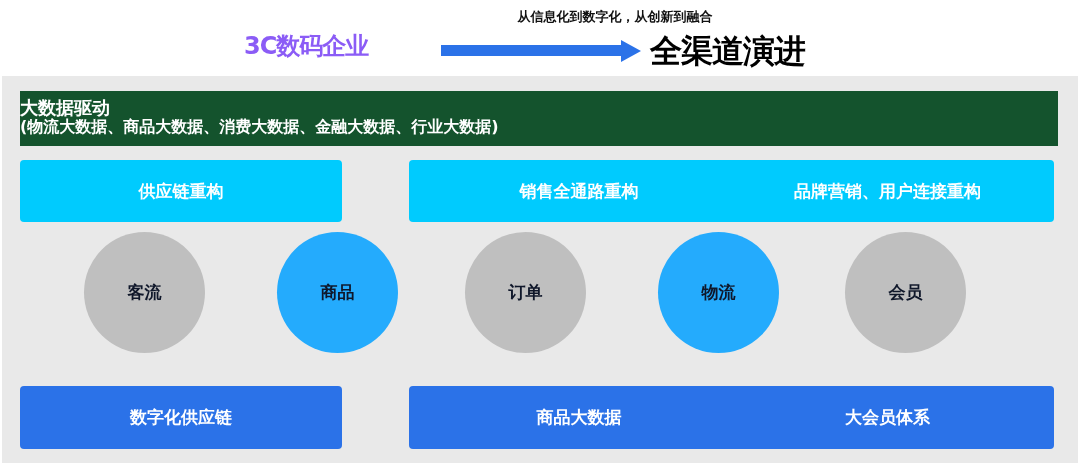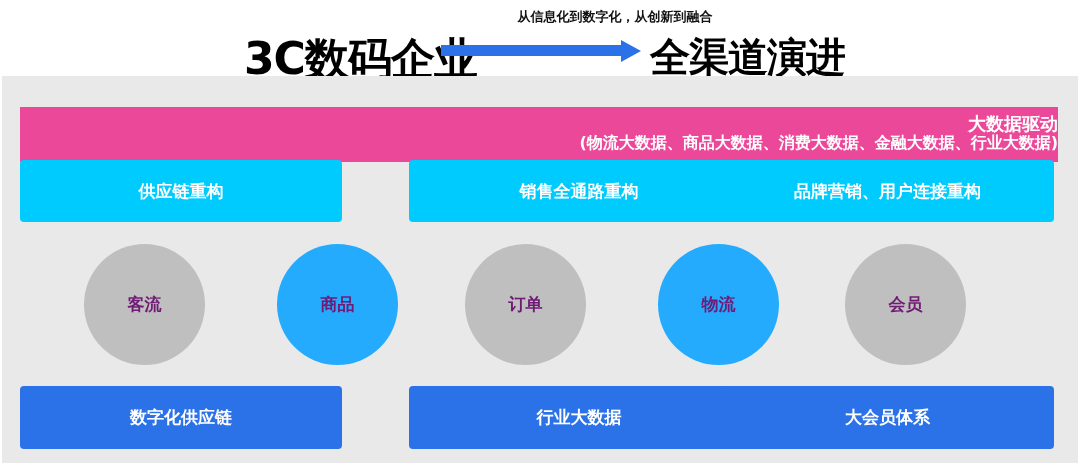--- a/index.html
+++ b/index.html
@@ -1,32 +1,32 @@
 <!DOCTYPE html>
 <html><head>
 <meta charset="utf-8">
 <style>
   * { box-sizing: border-box; margin: 0; padding: 0; }
   body { width: 1080px; height: 463px; background: #ffffff; position: relative; overflow: hidden;
          font-family: "DejaVu Sans", "Liberation Sans", sans-serif; }
   .subtitle { position: absolute; left: 16px; width: 1080px; top: 8px; text-align: center; font-size: 13px; font-weight: bold; color: #111; padding-left: 30px; margin-left: 44px; }
-  .title-left { position: absolute; left: 244px; top: 30px; font-size: 44px; font-weight: bold; color: #000000; letter-spacing: -1px; }
-  .title-right { position: absolute; left: 650px; top: 30px; font-size: 40px; font-weight: bold; color: #000; letter-spacing: -1px; }
+  .title-left { position: absolute; left: 244px; top: 30px; font-size: 24px; font-weight: bold; color: #8b5cf6; letter-spacing: -1px; }
+  .title-right { position: absolute; left: 650px; top: 30px; font-size: 32px; font-weight: bold; color: #000; letter-spacing: -1px; }
   .arrow { position: absolute; left: 441px; top: 40px; width: 200px; height: 22px; }
   .panel { position: absolute; left: 2px; top: 76px; width: 1076px; height: 387px; background: #e9e9e9; }
-  .bigdata { position: absolute; left: 20px; top: 107px; width: 1038px; height: 55px; background: #ec4899; color: #fff; text-align: right; }
+  .bigdata { position: absolute; left: 20px; top: 91px; width: 1038px; height: 55px; background: #14532d; color: #fff; text-align: left; }
   .bigdata .h { font-size: 18px; font-weight: bold; margin-top: 6px; line-height: 22px; }
   .bigdata .s { font-size: 16px; font-weight: bold; line-height: 16px; }
   .box { position: absolute; color: #fff; font-weight: bold; font-size: 17px; display: flex; align-items: center; justify-content: center; border-radius: 4px; }
   .cyan { background: #00cbfe; top: 160px; height: 62px; }
   .blue { background: #2b72e8; top: 386px; height: 63px; }
   .c1 { left: 20px; width: 322px; }
   .c2 { left: 361px; width: 340px; margin-left: 48px; }
   .c3 { left: 721px; width: 333px; }
-  .circle { position: absolute; top: 244px; width: 121px; height: 121px; border-radius: 50%; color: #701a75; font-weight: bold; font-size: 17px; display: flex; align-items: center; justify-content: center; }
+  .circle { position: absolute; top: 232px; width: 121px; height: 121px; border-radius: 50%; color: #0f172a; font-weight: bold; font-size: 17px; display: flex; align-items: center; justify-content: center; }
   .gray { background: #bfbfbf; }
   .sky { background: #24abfd; text-align: center; }
 </style>
 </head>
 <body>
 
 <div class="subtitle">从信息化到数字化，从创新到融合</div>
 <div class="title-left">3C数码企业</div>
 <svg class="arrow" viewBox="0 0 200 22">
   <rect x="0" y="5" width="182" height="11" fill="#2b72e8"></rect>
@@ -45,14 +45,14 @@
 <div class="box cyan c2">销售全通路重构</div>
 <div class="box cyan c3">品牌营销、用户连接重构</div>
 
 <div class="circle gray" style="left:84px">客流</div>
 <div class="circle sky" style="left:277px">商品</div>
 <div class="circle gray" style="left:465px">订单</div>
 <div class="circle sky" style="left:658px">物流</div>
 <div class="circle gray" style="left:845px">会员</div>
 
 <div class="box blue c1">数字化供应链</div>
-<div class="box blue c2">行业大数据</div>
+<div class="box blue c2">商品大数据</div>
 <div class="box blue c3">大会员体系</div>
 
 </body></html>

